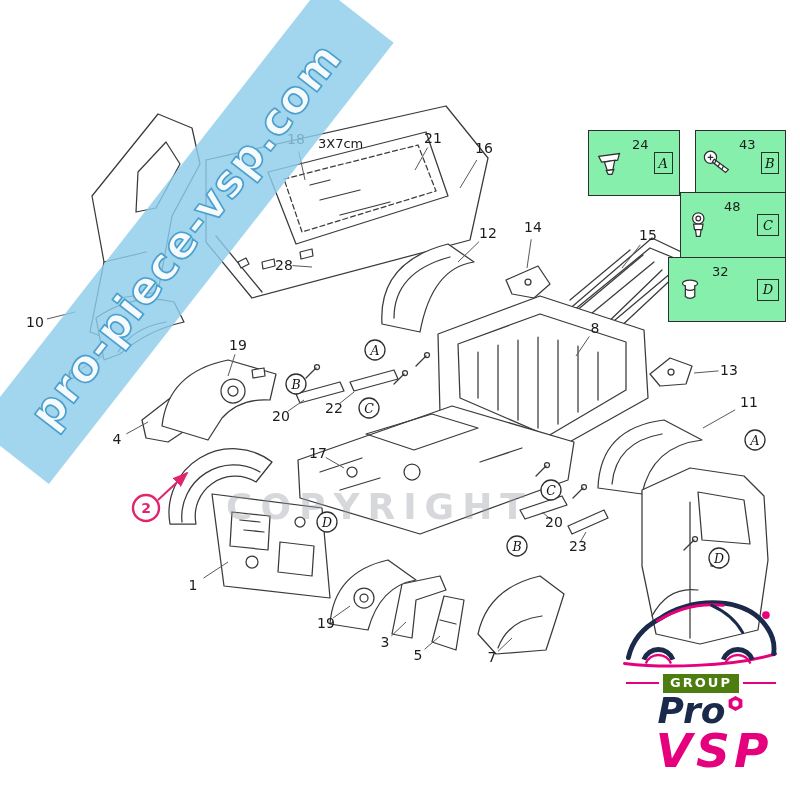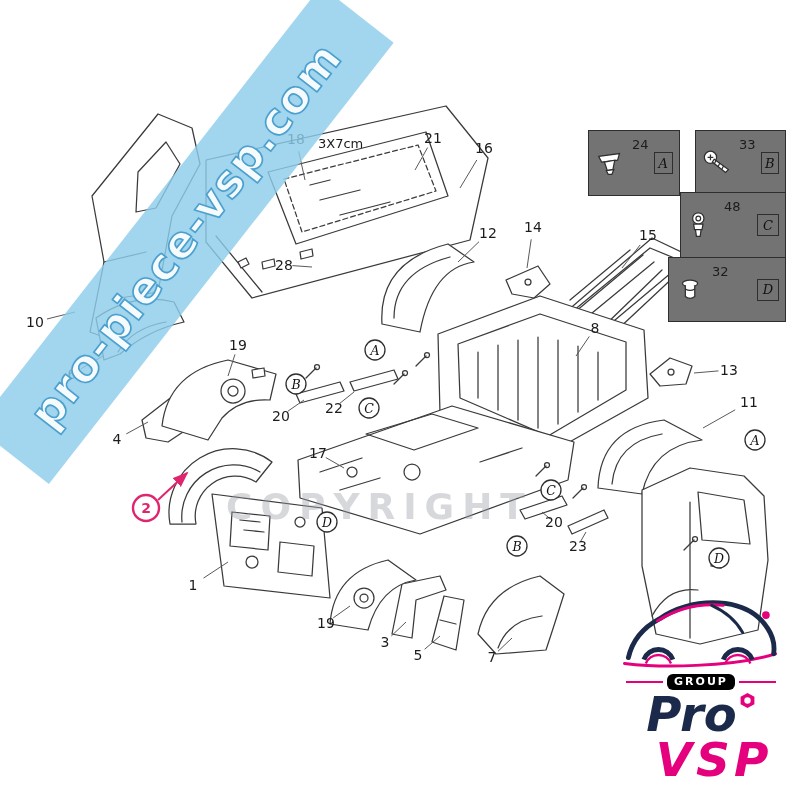--- a/index.html
+++ b/index.html
@@ -17,37 +17,37 @@
   .hl-arrow{stroke:#e0256f;stroke-width:2;}
   
   #banner{position:absolute;left:-95px;top:189px;width:560px;height:92px;transform:rotate(-52deg);
     background:rgba(141,205,234,0.82);display:flex;align-items:center;justify-content:center;z-index:4;}
   #banner span{font-size:44px;font-weight:bold;letter-spacing:1px;color:rgba(255,255,255,0.93);
     -webkit-text-stroke:1.6px #4a9fce;text-shadow:0 0 2px #6db6dd;white-space:nowrap;}
   
   #watermark{position:absolute;left:226px;top:486px;font-size:36px;font-weight:bold;letter-spacing:8px;
     color:#9aa0a6;opacity:.4;z-index:2;}
   
-  .legend-box{position:absolute;border:1.6px solid #2e2e2e;background:#737373;display:flex;
+  .legend-box{position:absolute;border:1.6px solid #2e2e2e;background:#86efac;display:flex;
     align-items:center;gap:5px;padding:4px 6px;z-index:3;}
   .legend-icon{flex:0 0 auto;}
   .legend-number{font-size:13px;color:#1c1c1c;align-self:flex-start;margin-top:2px;}
   .letter-box{width:20px;height:20px;border:1.4px solid #2e2e2e;display:flex;align-items:center;
     justify-content:center;font-family:"DejaVu Serif",serif;font-style:italic;font-size:13px;color:#111;
     margin-left:auto;}
   .legend-svg{stroke:#2e2e2e;fill:#fff;stroke-width:1.3;}
   
   #logo{position:absolute;right:10px;top:586px;width:178px;display:flex;flex-direction:column;
     align-items:center;z-index:5;}
   #logo-group-row{width:150px;display:flex;align-items:center;gap:4px;margin-top:-4px;}
   .gline{flex:1;height:2px;background:#e5007d;}
-  #logo-group{background:#000000;color:#fff;font-size:11px;font-weight:bold;letter-spacing:2px;
-    padding:1px 7px;line-height:1.3;border-radius:6px;}
+  #logo-group{background:#4d7c0f;color:#fff;font-size:13px;font-weight:bold;letter-spacing:2px;
+    padding:1px 7px;line-height:1.3;}
   #logo-pro-row{display:flex;align-items:flex-start;margin-top:0px;}
-  #logo-pro{font-size:48px;line-height:1.0;font-weight:bold;font-style:italic;color:#1b2a4a;}
+  #logo-pro{font-size:36px;line-height:1.0;font-weight:bold;font-style:italic;color:#1b2a4a;}
   #logo-hex{margin-top:2px;margin-left:2px;}
   #logo-vsp{font-size:47px;line-height:0.95;font-weight:bold;font-style:italic;color:#e5007d;
     letter-spacing:4px;margin-left:26px;}
 </style>
 </head>
 <body>
 
 <div id="stage">
 
   <svg id="diagram" width="800" height="800" viewBox="0 0 800 800">
@@ -283,21 +283,21 @@
     <div class="letter-box">A</div>
   </div>
 
   <div class="legend-box" style="left:695px;top:130px;width:77px;height:56px">
     <svg class="legend-icon legend-svg" width="32" height="30" viewBox="0 0 34 30">
       <circle cx="9" cy="9" r="6.5"></circle>
       <path d="M6,9 L12,9 M9,6 L9,12" fill="none"></path>
       <path d="M13,11 L28,22 L25,25 L11,14 Z"></path>
       <path d="M15,12 L13,16 M19,15 L17,19 M23,18 L21,22" fill="none"></path>
     </svg>
-    <span class="legend-number">33</span>
+    <span class="legend-number">43</span>
     <div class="letter-box">B</div>
   </div>
 
   <div class="legend-box" style="left:680px;top:192px;width:92px;height:56px">
     <svg class="legend-icon legend-svg" width="32" height="30" viewBox="0 0 34 30">
       <circle cx="12" cy="8" r="6"></circle>
       <circle cx="12" cy="8" r="2.5" fill="none"></circle>
       <path d="M7,14 L17,14 L16,20 L8,20 Z"></path>
       <path d="M9,20 L15,20 L14,27 L10,27 Z"></path>
     </svg>

